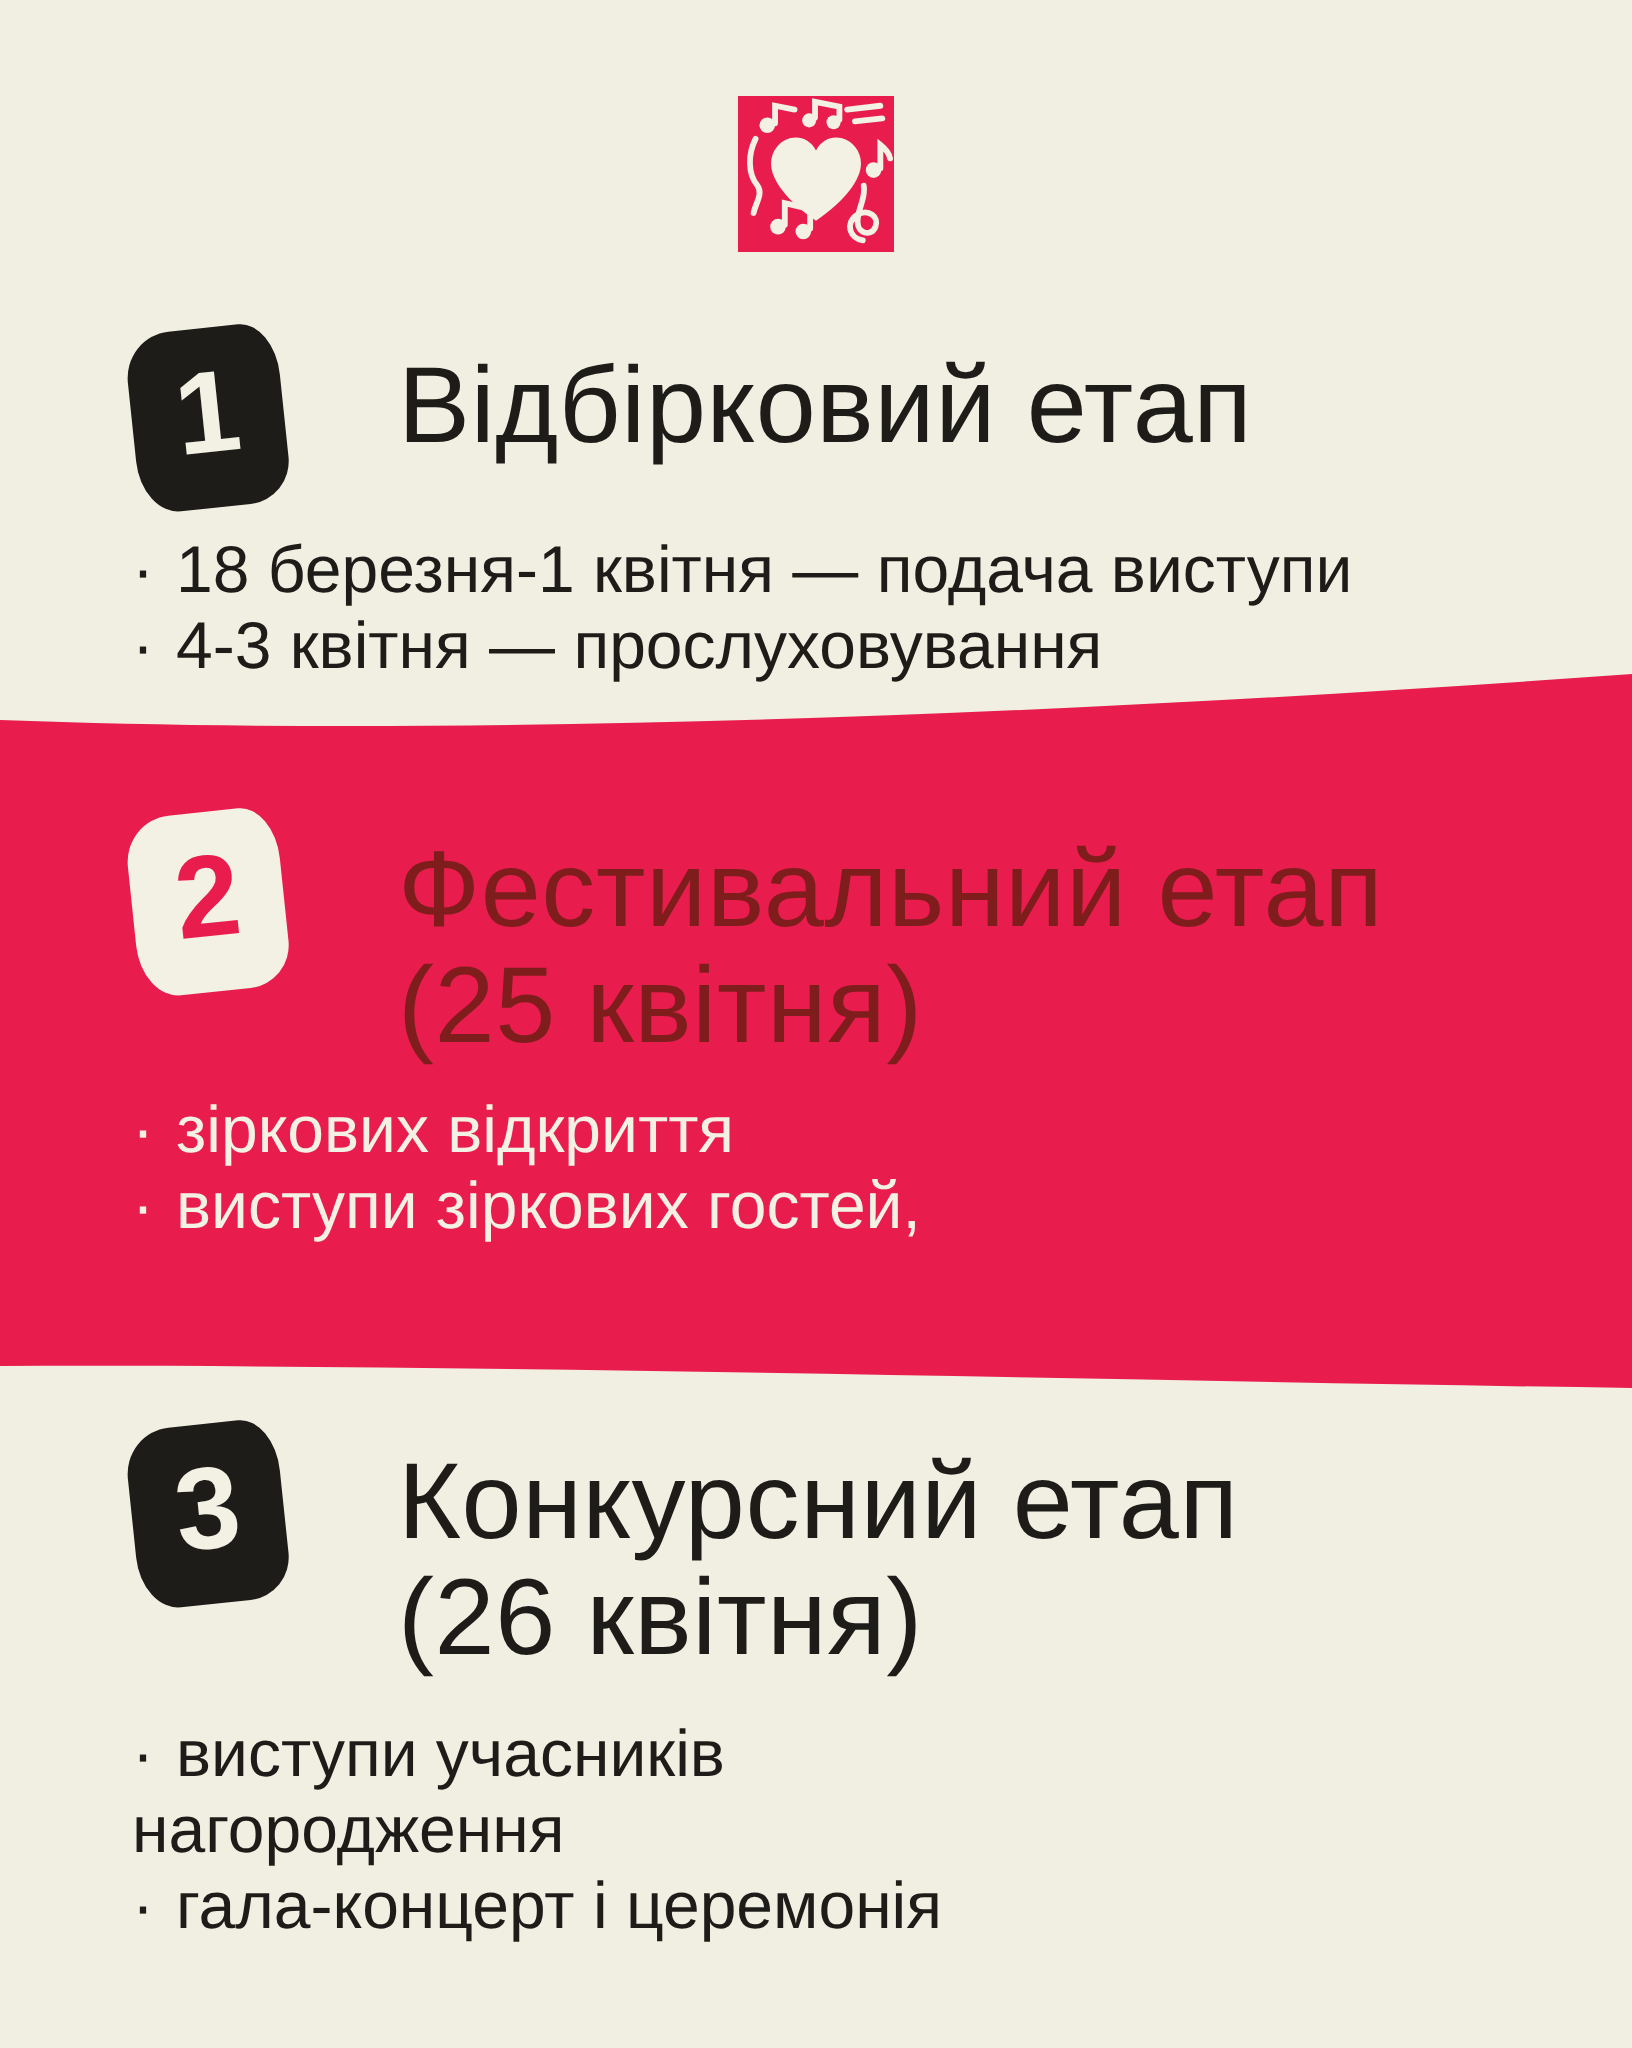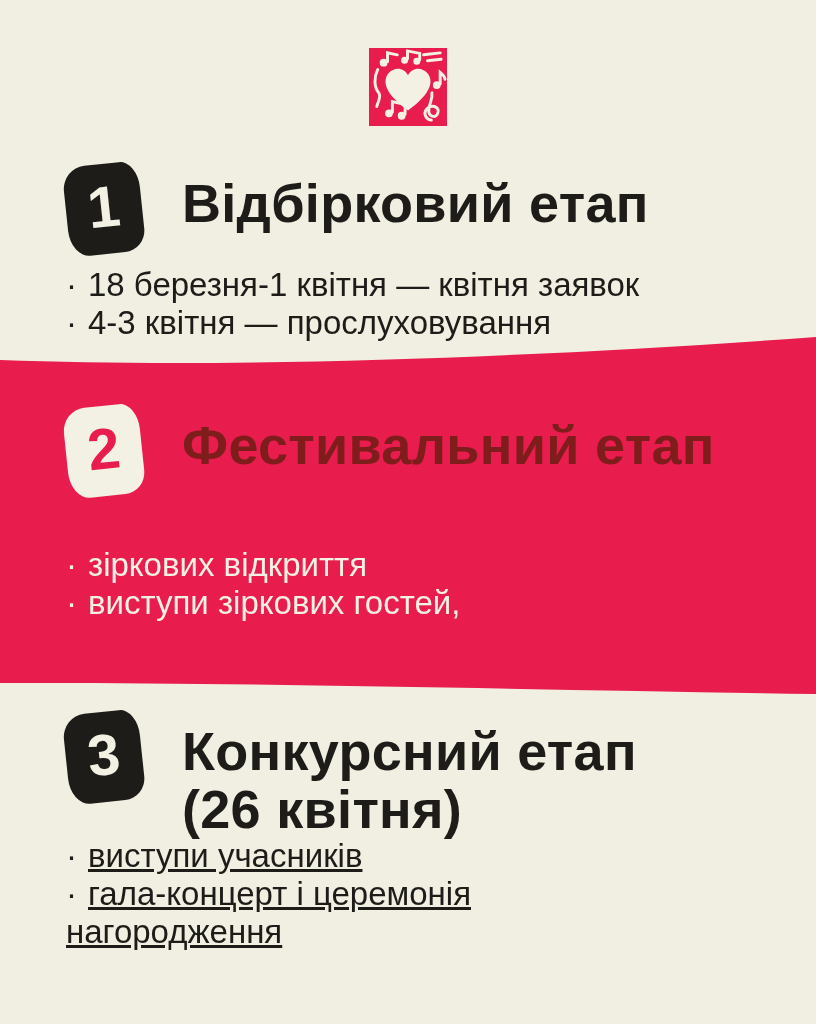--- a/index.html
+++ b/index.html
@@ -45,43 +45,43 @@
     justify-content: center;
     font-size: 58px;
     font-weight: 700;
     line-height: 1;
     padding-bottom: 4px;
     box-sizing: border-box;
   }
   .badge-dark { background: #1d1c18; color: #f3f0e4; }
   .badge-cream { background: #f3f0e4; color: #e81d4d; }
   .htext {
-    margin-left: 40px;
+    margin-left: 57px;
     padding-top: 10px;
     font-size: 54px;
-    font-weight: 700;
+    font-weight: 400;
     line-height: 58px;
     letter-spacing: 0.3px;
     color: #1d1c18;
   }
   .htext.on-red { color: #7f1d1d; }
   .h-line2:empty { display: none; }
   .bullets {
     position: absolute;
     left: 66px;
     width: 706px;
     font-size: 33px;
     line-height: 38px;
     color: #1d1c18;
     font-weight: 400;
   }
   .bullets.on-red { color: #f3f0e4; }
   .bl-1 { top: 266px; }
   .bl-2 { top: 546px; }
-  .bl-3 { top: 837px; text-decoration: underline; }
+  .bl-3 { top: 858px; }
   .line b { font-weight: 400; }
   .mark { display: inline-block; margin-right: 11px; }
   .mark:empty { display: none; }
 </style>
 </head>
 <body>
 
 <div class="poster">
 
   <svg class="band-svg" viewBox="0 0 816 1024" preserveAspectRatio="none" aria-hidden="true">
@@ -114,45 +114,46 @@
   <div class="section sec-1">
     <div class="badge badge-dark">
       <span>1</span>
     </div>
     <div class="htext">
       <div class="h-line1">Відбірковий етап</div>
 
     </div>
   </div>
   <div class="bullets bl-1">
-    <div class="line"><span class="mark">·</span><b>18 березня-1 квітня</b><span> — квітня заявок</span></div>
+    <div class="line"><span class="mark">·</span><b>18 березня-1 квітня</b><span> — подача виступи</span></div>
     <div class="line"><span class="mark">·</span><b>4-3 квітня</b><span> — прослуховування</span></div>
   </div>
 
   <div class="section sec-2">
     <div class="badge badge-cream">
       <span>2</span>
     </div>
     <div class="htext on-red">
       <div class="h-line1">Фестивальний етап</div>
+      <div class="h-line2">(25 квітня)</div>
     </div>
   </div>
   <div class="bullets on-red bl-2">
     <div class="line"><span class="mark">·</span><b></b><span>зіркових відкриття</span></div>
     <div class="line"><span class="mark">·</span><b></b><span>виступи зіркових гостей,</span></div>
   </div>
 
   <div class="section sec-3">
     <div class="badge badge-dark">
       <span>3</span>
     </div>
     <div class="htext">
       <div class="h-line1">Конкурсний етап</div>
       <div class="h-line2">(26 квітня)</div>
     </div>
   </div>
   <div class="bullets bl-3">
     <div class="line"><span class="mark">·</span><b></b><span>виступи учасників</span></div>
+    <div class="line"><b></b><span>нагородження</span></div>
     <div class="line"><span class="mark">·</span><b></b><span>гала-концерт і церемонія</span></div>
-    <div class="line"><b></b><span>нагородження</span></div>
   </div>
 
 </div>
 
 </body></html>

